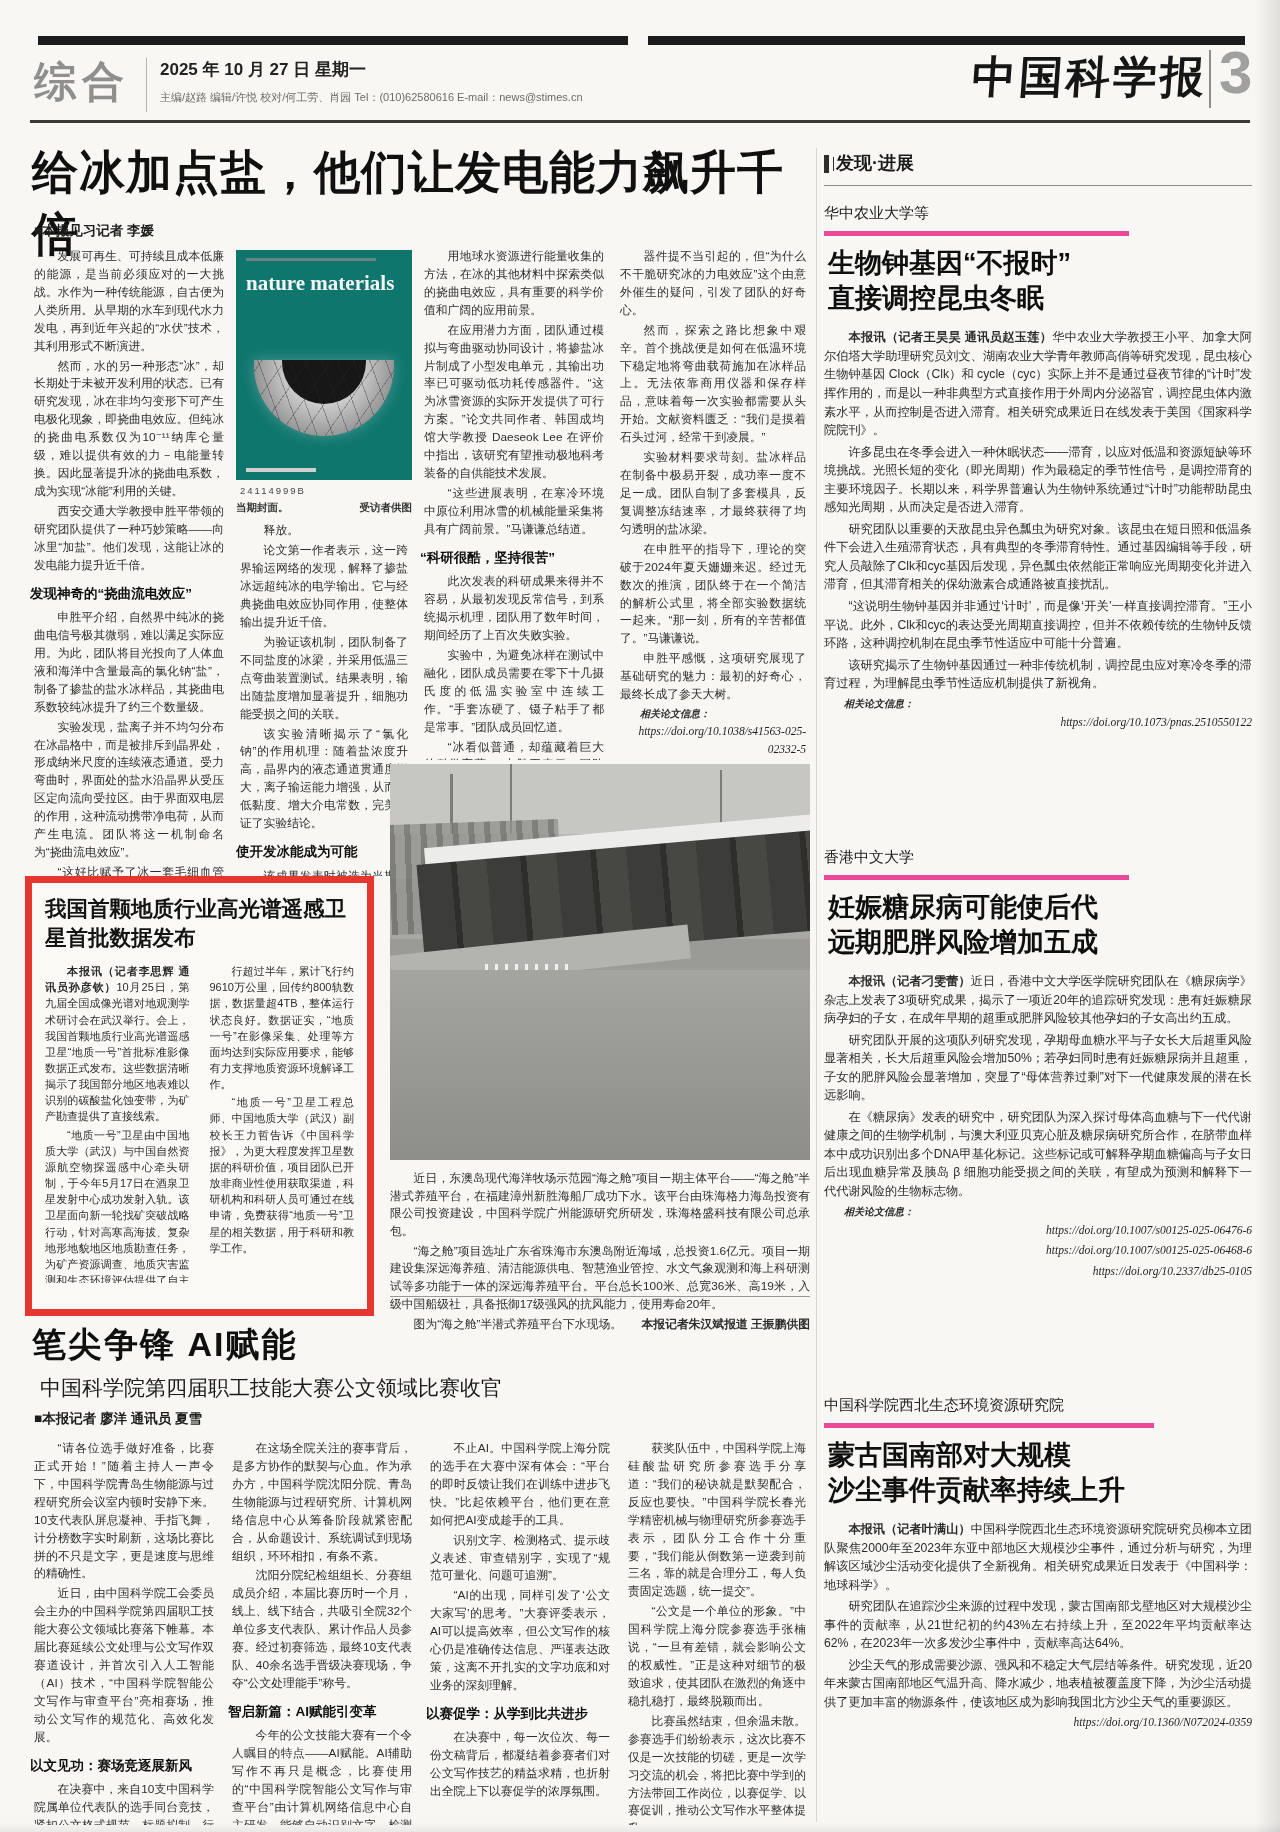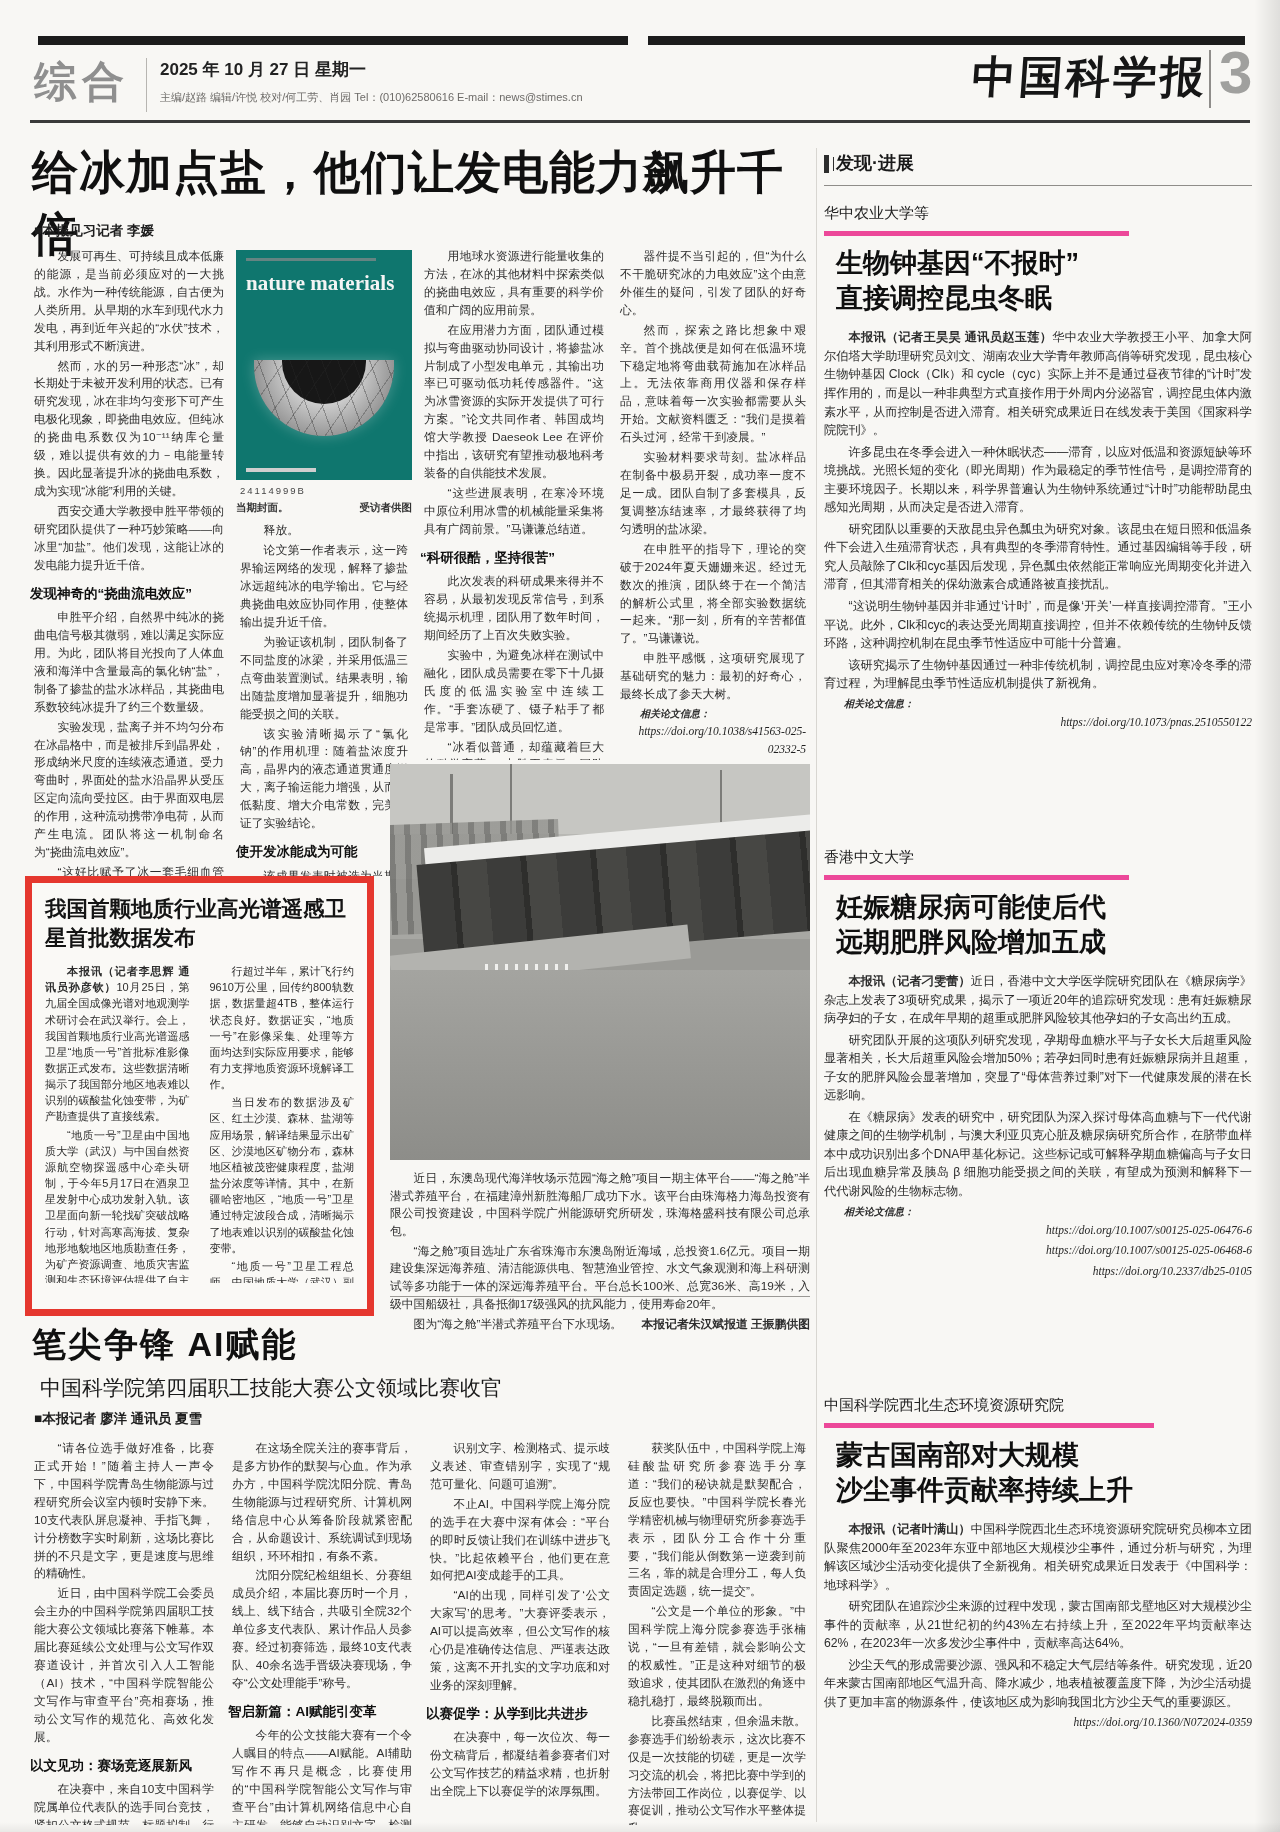--- a/index.html
+++ b/index.html
@@ -79,21 +79,21 @@
   #bot-sub{position:absolute;left:32px;top:1374px;font-size:21px;color:#1b1b1b;margin-left:8px;}
   #bot-byline{position:absolute;left:34px;top:1410px;}
   
   #vdiv{position:absolute;left:816px;top:148px;width:1px;height:1674px;background:#d8d6d1;}
   .r-art{position:absolute;left:824px;width:428px;overflow:hidden;font-size:12.2px;line-height:1.52;}
   .r-art p{margin:0 0 3px;text-indent:2em;text-align:justify;}
   .sec-hd{display:flex;align-items:center;gap:7px;font-size:18px;font-weight:bold;color:#1a1a1a;
           padding-bottom:8px;border-bottom:1.5px solid #8f8d89;margin-bottom:16px;}
   .sec-bar{width:5px;height:18px;background:#2d2d2d;box-shadow:7px 0 0 -2px #2d2d2d;}
   .kicker{font-size:15px;color:#222;padding-bottom:6px;border-bottom:5px solid #ec4899;width:305px;margin-bottom:10px;}
-  .r-hl{font-size:27px;font-weight:bold;color:#0f0f0f;line-height:1.3;margin:0 12px 12px;}
+  .r-hl{font-size:27px;font-weight:bold;color:#0f0f0f;line-height:1.3;margin:0 4px 12px;}
 </style>
 </head>
 <body>
 
 <div id="page">
 
   <div class="tbar" style="left:38px;width:590px;"></div>
   <div class="tbar" style="left:648px;width:597px;"></div>
 
   <div class="sec-title">综合</div>
@@ -161,21 +161,20 @@
   <div id="sat-box">
     <div id="sat-title">我国首颗地质行业高光谱遥感卫星首批数据发布</div>
     <div class="sat-cols">
       <div class="sat-col">
         <p><b class="lead">本报讯（记者李思辉 通讯员孙彦钦）</b><span>10月25日，第九届全国成像光谱对地观测学术研讨会在武汉举行。会上，我国首颗地质行业高光谱遥感卫星“地质一号”首批标准影像数据正式发布。这些数据清晰揭示了我国部分地区地表难以识别的碳酸盐化蚀变带，为矿产勘查提供了直接线索。</span></p>
         <p>“地质一号”卫星由中国地质大学（武汉）与中国自然资源航空物探遥感中心牵头研制，于今年5月17日在酒泉卫星发射中心成功发射入轨。该卫星面向新一轮找矿突破战略行动，针对高寒高海拔、复杂地形地貌地区地质勘查任务，为矿产资源调查、地质灾害监测和生态环境评估提供了自主可控的观测能力。</p>
 
       </div>
       <div class="sat-col">
         <p>行超过半年，累计飞行约9610万公里，回传约800轨数据，数据量超4TB，整体运行状态良好。数据证实，“地质一号”在影像采集、处理等方面均达到实际应用要求，能够有力支撑地质资源环境解译工作。</p>
-        <p>当日发布的数据涉及矿区、红土沙漠、森林、盐湖等应用场景，解译结果显示出矿区、沙漠地区矿物分布，森林地区植被茂密健康程度，盐湖盐分浓度等详情。其中，在新疆哈密地区，“地质一号”卫星通过特定波段合成，清晰揭示了地表难以识别的碳酸盐化蚀变带。</p>
         <p>“地质一号”卫星工程总师、中国地质大学（武汉）副校长王力哲告诉《中国科学报》，为更大程度发挥卫星数据的科研价值，项目团队已开放非商业性使用获取渠道，科研机构和科研人员可通过在线申请，免费获得“地质一号”卫星的相关数据，用于科研和教学工作。</p>
       </div>
     </div>
   </div>
 
   <div id="photo">
     <div class="crane" style="left:60px;top:10px;height:60px;"></div>
     <div class="crane" style="left:120px;top:0;height:70px;width:2px;"></div>
     <div class="crane" style="left:330px;top:6px;height:52px;width:2px;"></div>
     <div class="scaffold"></div>
@@ -206,22 +205,22 @@
     <h4>以文见功：赛场竞逐展新风</h4>
     <p>在决赛中，来自10支中国科学院属单位代表队的选手同台竞技，紧扣公文格式规范、标题拟制、行文规则等展开激烈比拼，角逐终极大奖。比赛既考查选手的文字功底，更检验其临场应变能力与团队协作水平，精彩纷呈，亮点频出。</p>
   </div>
   <div class="ncol" style="left:228px;top:1440px;width:188px;height:385px;">
     <p>在这场全院关注的赛事背后，是多方协作的默契与心血。作为承办方，中国科学院沈阳分院、青岛生物能源与过程研究所、计算机网络信息中心从筹备阶段就紧密配合，从命题设计、系统调试到现场组织，环环相扣，有条不紊。</p>
     <p>沈阳分院纪检组组长、分赛组成员介绍，本届比赛历时一个月，线上、线下结合，共吸引全院32个单位多支代表队、累计作品人员参赛。经过初赛筛选，最终10支代表队、40余名选手晋级决赛现场，争夺“公文处理能手”称号。</p>
     <h4>智启新篇：AI赋能引变革</h4>
     <p>今年的公文技能大赛有一个令人瞩目的特点——AI赋能。AI辅助写作不再只是概念，比赛使用的“中国科学院智能公文写作与审查平台”由计算机网络信息中心自主研发，能够自动识别文字、检测格式、提示歧义表述、审查错别字，实现了“规范可量化、问题可追溯”。</p>
   </div>
   <div class="ncol" style="left:426px;top:1440px;width:188px;height:385px;">
+    <p>不止AI。中国科学院上海分院的选手在大赛中深有体会：“平台的即时反馈让我们在训练中进步飞快。”比起依赖平台，他们更在意如何把AI变成趁手的工具。</p>
     <p>识别文字、检测格式、提示歧义表述、审查错别字，实现了“规范可量化、问题可追溯”。</p>
-    <p>不止AI。中国科学院上海分院的选手在大赛中深有体会：“平台的即时反馈让我们在训练中进步飞快。”比起依赖平台，他们更在意如何把AI变成趁手的工具。</p>
     <p>“AI的出现，同样引发了‘公文大家写’的思考。”大赛评委表示，AI可以提高效率，但公文写作的核心仍是准确传达信息、严谨表达政策，这离不开扎实的文字功底和对业务的深刻理解。</p>
     <h4>以赛促学：从学到比共进步</h4>
     <p>在决赛中，每一次位次、每一份文稿背后，都凝结着参赛者们对公文写作技艺的精益求精，也折射出全院上下以赛促学的浓厚氛围。</p>
   </div>
   <div class="ncol" style="left:624px;top:1440px;width:186px;height:385px;">
     <p>获奖队伍中，中国科学院上海硅酸盐研究所参赛选手分享道：“我们的秘诀就是默契配合，反应也要快。”中国科学院长春光学精密机械与物理研究所参赛选手表示，团队分工合作十分重要，“我们能从倒数第一逆袭到前三名，靠的就是合理分工，每人负责固定选题，统一提交”。</p>
     <p>“公文是一个单位的形象。”中国科学院上海分院参赛选手张楠说，“一旦有差错，就会影响公文的权威性。”正是这种对细节的极致追求，使其团队在激烈的角逐中稳扎稳打，最终脱颖而出。</p>
     <p>比赛虽然结束，但余温未散。参赛选手们纷纷表示，这次比赛不仅是一次技能的切磋，更是一次学习交流的机会，将把比赛中学到的方法带回工作岗位，以赛促学、以赛促训，推动公文写作水平整体提升。</p>
   </div>
 

